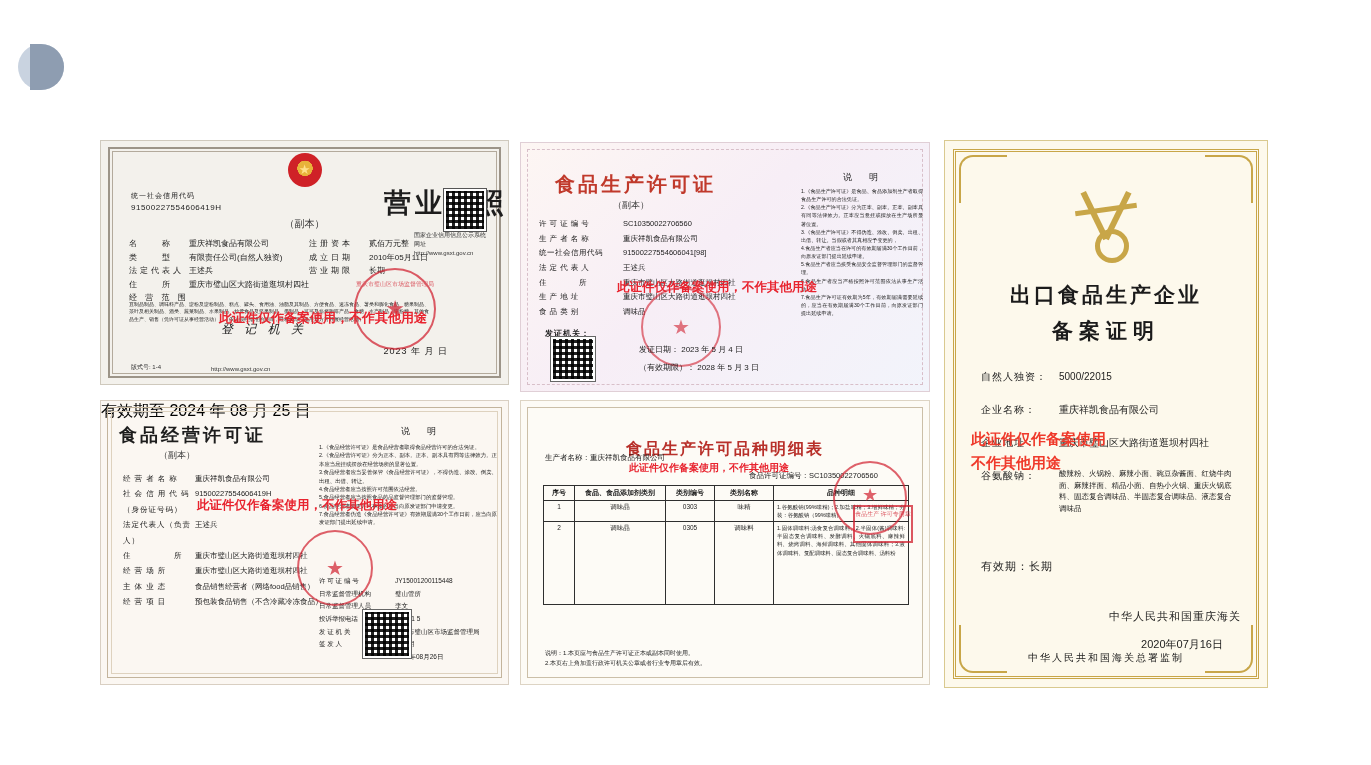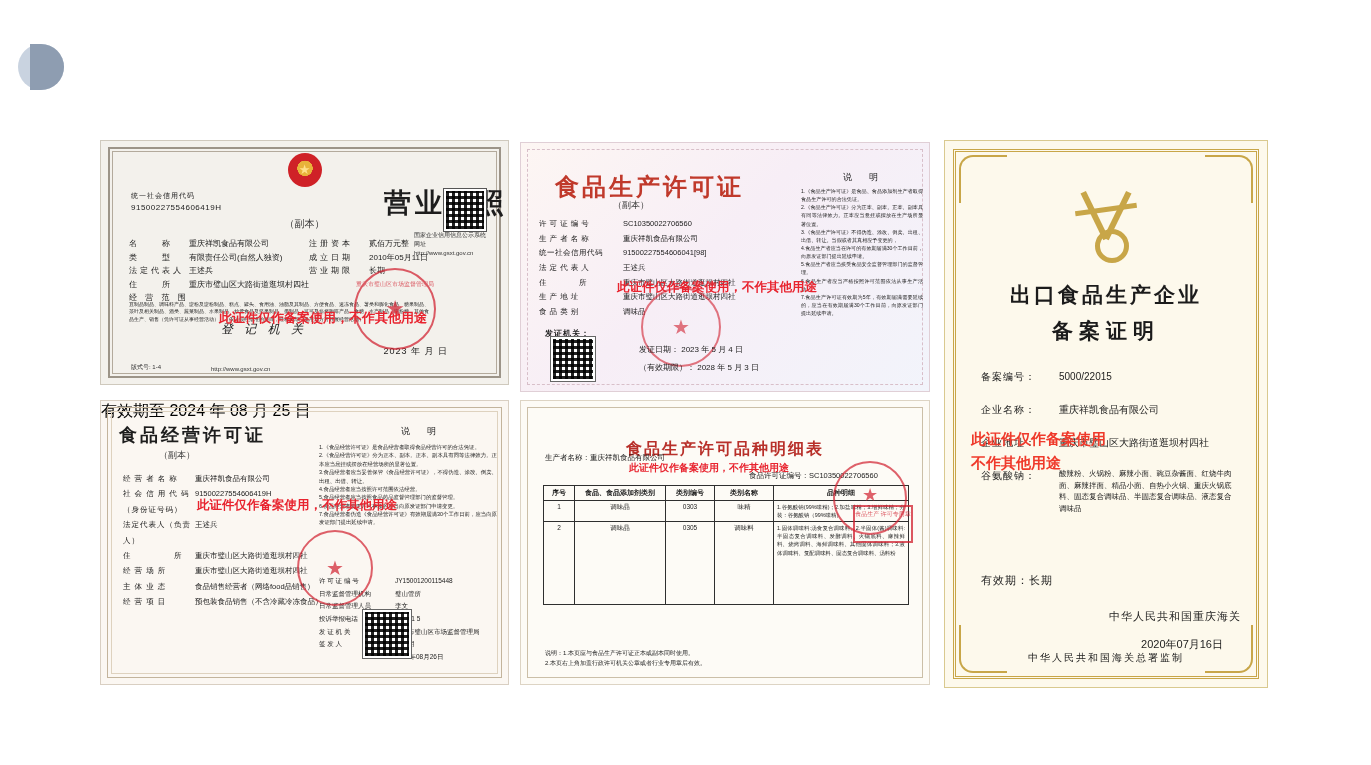--- a/index.html
+++ b/index.html
@@ -98,21 +98,21 @@
   #fbp .qr{position:absolute;left:262px;bottom:26px;width:44px;height:44px;
     background:repeating-linear-gradient(90deg,#222 0 3px,#fff 3px 6px),repeating-linear-gradient(0deg,#222 0 3px,#fff 3px 6px);
     background-blend-mode:multiply;border:2px solid #fff;outline:1px solid #666;}
   #fbp .overlay-stamp{position:absolute;left:96px;top:96px;font-size:12.5px;color:#e8242f;font-weight:bold;white-space:nowrap;}
 
   
   #fpp{left:520px;top:142px;width:410px;height:250px;
     background:linear-gradient(135deg,#fdf6f3 0%,#f7eef6 45%,#f2f4fb 100%);
     border:1px solid #e0cfd6;}
   #fpp .ib{position:absolute;left:6px;top:6px;right:6px;bottom:6px;border:1px dashed #d8bfc9;}
-  #fpp h2{position:absolute;left:34px;top:28px;margin:0;font-size:24px;letter-spacing:3px;color:#c0392b;font-weight:bold;
+  #fpp h2{position:absolute;left:34px;top:28px;margin:0;font-size:20px;letter-spacing:3px;color:#c0392b;font-weight:bold;
     font-family:"DejaVu Sans","Liberation Sans",sans-serif;}
   #fpp .sub{position:absolute;left:92px;top:56px;font-size:9px;color:#333;}
   #fpp .fields{position:absolute;left:18px;top:74px;width:250px;font-size:7.5px;color:#1c1c1c;line-height:1.95;}
   #fpp .fields .row{display:flex;}
   #fpp .fields .k{width:84px;flex:none;letter-spacing:.5px;}
   #fpp .fields .v{flex:1;}
   #fpp .note-title{position:absolute;left:322px;top:28px;font-size:9px;letter-spacing:4px;color:#1c1c1c;}
   #fpp .notes{position:absolute;left:280px;top:44px;width:122px;font-size:5.1px;color:#222;line-height:1.6;text-align:justify;}
   #fpp .issuer{position:absolute;left:24px;bottom:52px;font-size:8px;color:#1c1c1c;letter-spacing:1px;font-weight:bold;}
   #fpp .issue-date{position:absolute;left:118px;bottom:36px;font-size:8px;color:#1c1c1c;}
@@ -159,21 +159,21 @@
   #exp .crest .bar{position:absolute;left:14px;top:22px;width:62px;height:5px;background:#c8a648;transform:rotate(-8deg);}
   #exp h2{position:absolute;left:0;right:0;top:140px;text-align:center;margin:0;font-size:21px;letter-spacing:3px;color:#1b1b1b;font-weight:bold;
     font-family:"DejaVu Sans","Liberation Sans",sans-serif;}
   #exp h3{position:absolute;left:0;right:0;top:176px;text-align:center;margin:0;font-size:21px;letter-spacing:6px;color:#1b1b1b;font-weight:bold;
     font-family:"DejaVu Sans","Liberation Sans",sans-serif;}
   #exp .fields{position:absolute;left:36px;top:228px;width:254px;font-size:10px;color:#1c1c1c;line-height:1.5;}
   #exp .fields .row{display:flex;margin-bottom:18px;}
   #exp .fields .k{width:78px;flex:none;letter-spacing:1px;}
   #exp .fields .v{flex:1;}
   #exp .fields .v.small{font-size:7.5px;line-height:1.55;}
-  #exp .validity{position:absolute;left:36px;top:432px;font-size:11px;color:#1c1c1c;letter-spacing:1px;}
+  #exp .validity{position:absolute;left:36px;top:418px;font-size:11px;color:#1c1c1c;letter-spacing:1px;}
   #exp .issuer{position:absolute;right:26px;top:468px;font-size:11px;color:#1c1c1c;letter-spacing:1px;}
   #exp .date{position:absolute;right:44px;top:496px;font-size:11px;color:#1c1c1c;}
   #exp .bottom{position:absolute;left:0;right:0;bottom:22px;text-align:center;font-size:10px;letter-spacing:2px;color:#1b1b1b;}
   #exp .overlay-stamp{position:absolute;left:26px;top:286px;font-size:15px;color:#ef3a2b;font-weight:bold;line-height:1.6;white-space:nowrap;}
 </style>
 </head>
 <body>
 
 <div class="header">
   <div class="logo-mark">
@@ -443,21 +443,21 @@
     <div class="k1"></div>
       <div class="k2"></div>
       <div class="bar"></div>
       <div class="ring"></div>
   </div>
   <h2>出口食品生产企业</h2>
   <h3>备案证明</h3>
 
   <div class="fields">
     <div class="row">
-      <span class="k">备案编号：</span>
+      <span class="k">自然人独资：</span>
       <span class="v">5000/22015</span>
     </div>
     <div class="row">
       <span class="k">企业名称：</span>
       <span class="v">重庆祥凯食品有限公司</span>
     </div>
     <div class="row">
       <span class="k">企业地址：</span>
       <span class="v">重庆市璧山区大路街道逛坝村四社</span>
     </div>

